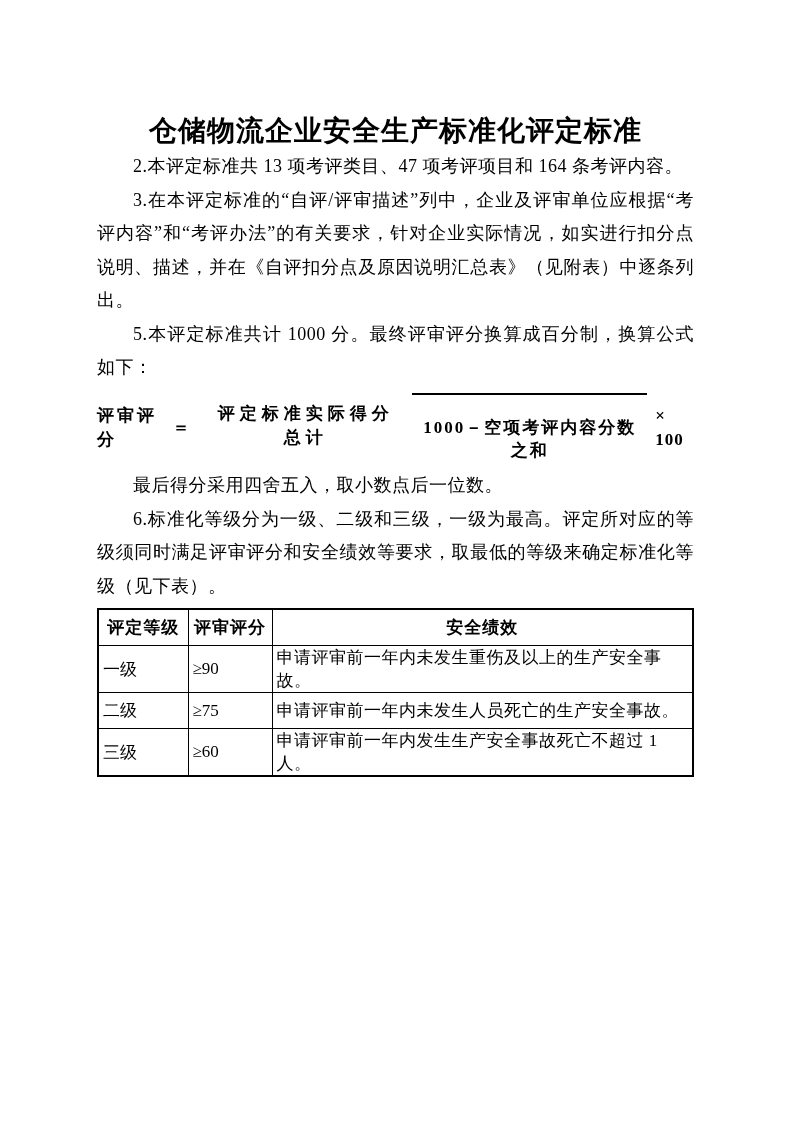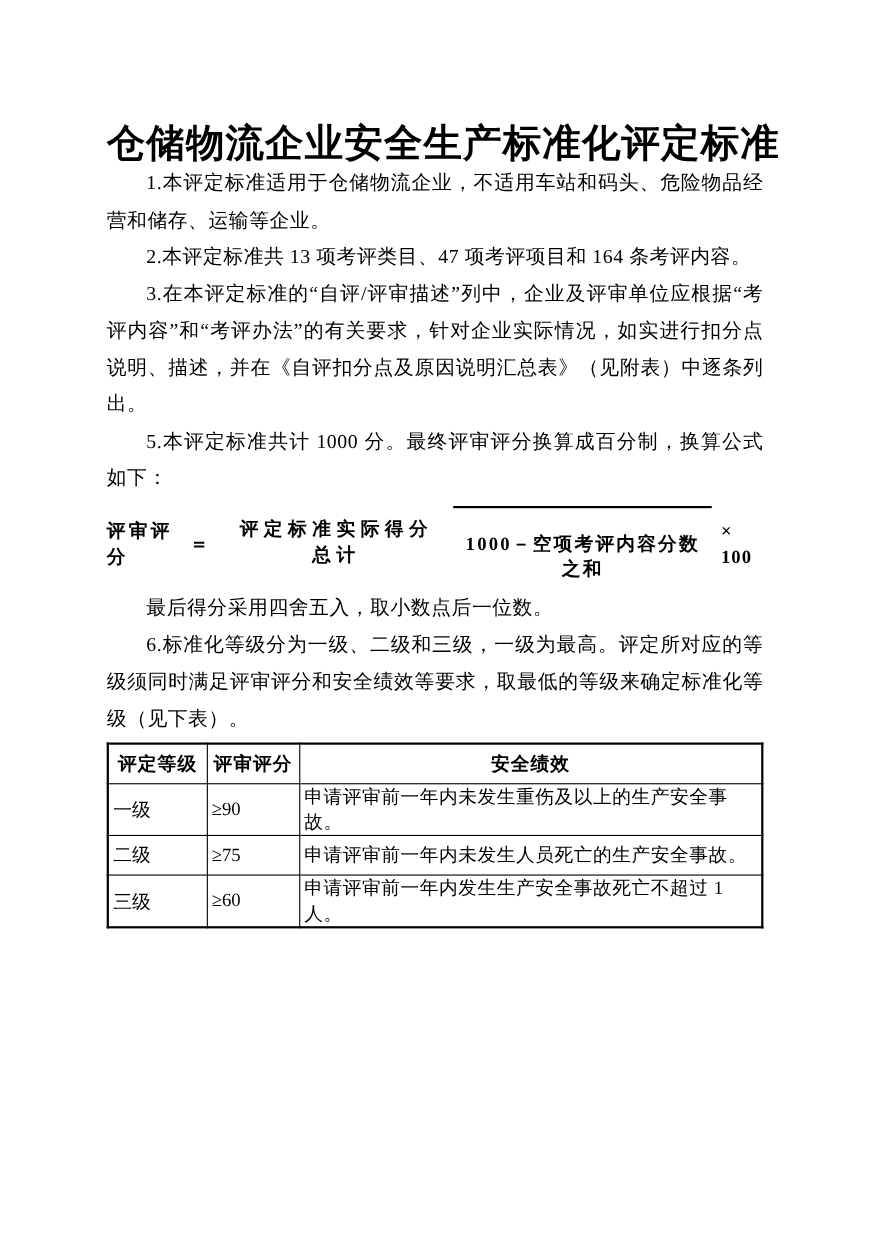--- a/index.html
+++ b/index.html
@@ -18,21 +18,21 @@
   }
   .content {
     position: absolute;
     left: 97px;
     top: 112px;
     width: 597px;
   }
   .doc-title {
     margin: 0;
     font-family: "Liberation Sans", "DejaVu Sans", sans-serif;
-    font-size: 35px;
+    font-size: 28px;
     font-weight: bold;
     text-align: center;
     line-height: 38px;
     letter-spacing: 1px;
     white-space: nowrap;
   }
   .doc-subtitle {
     margin: 5px 0 14px 0;
     font-family: "Liberation Sans", "DejaVu Sans", sans-serif;
     font-size: 20px;
@@ -94,21 +94,20 @@
   .cell-left { text-align: left; padding-left: 12px; letter-spacing: 0.5px; }
 </style>
 </head>
 <body>
 
 <div class="page">
   <div class="content">
 
     <h1 class="doc-title">仓储物流企业安全生产标准化评定标准</h1>
 
-    <p class="para">1.本评定标准适用于仓储物流企业，不适用车站和码头、危险物品经营和储存、运输等企业。</p>
     <p class="para">2.本评定标准共 13 项考评类目、47 项考评项目和 164 条考评内容。</p>
     <p class="para">3.在本评定标准的“自评/评审描述”列中，企业及评审单位应根据“考评内容”和“考评办法”的有关要求，针对企业实际情况，如实进行扣分点说明、描述，并在《自评扣分点及原因说明汇总表》（见附表）中逐条列出。</p>
     <p class="para">5.本评定标准共计 1000 分。最终评审评分换算成百分制，换算公式如下：</p>
 
     <div class="formula">
       <span class="lhs">评审评分</span>
       <span class="eq">＝</span>
       <span class="frac">
         <span class="num">评定标准实际得分总计</span>
         <span class="den">1000－空项考评内容分数之和</span>

